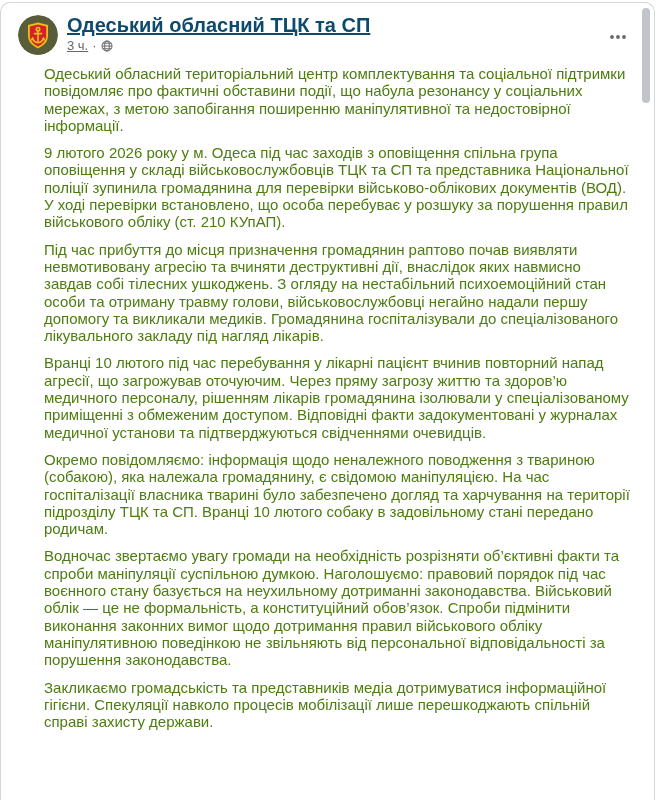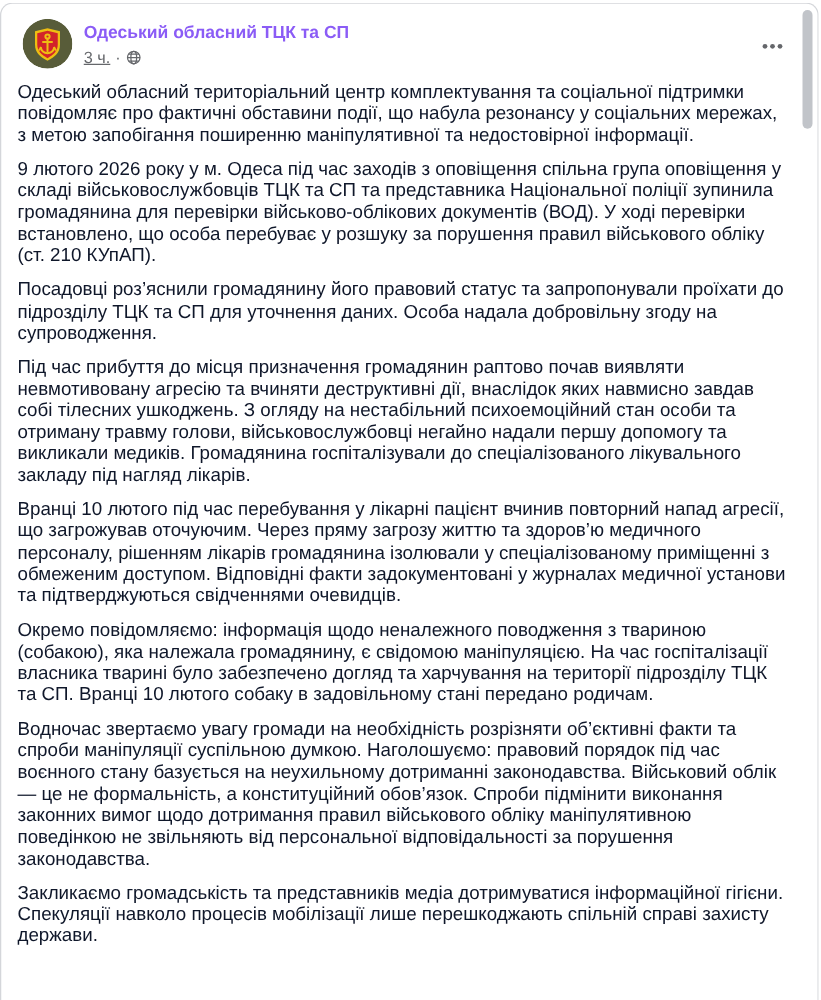--- a/index.html
+++ b/index.html
@@ -29,25 +29,26 @@
   }
   .avatar {
     width: 40px; height: 40px;
     border-radius: 50%;
     overflow: hidden;
     flex: 0 0 40px;
     cursor: pointer;
   }
   .header-meta { margin-left: 9px; padding-top: 1px; }
   .page-name {
-    font-size: 14px;
+    font-size: 20px;
     font-weight: bold;
-    color: #8b5cf6;
+    color: #0c4a6e;
     line-height: 19px;
     cursor: pointer;
+    text-decoration: underline;
   }
   .timestamp-row {
     display: flex;
     align-items: center;
     margin-top: 3px;
     font-size: 13px;
     color: #65676b;
     line-height: 16px;
   }
   .timestamp { cursor: pointer; text-decoration: underline; }
@@ -66,23 +67,24 @@
     cursor: pointer;
     border-radius: 50%;
   }
   
   .post-body {
     padding: 2px 24px 0 13px;
   }
   .post-paragraph {
     font-size: 15px;
     line-height: 17.3px;
-    color: #0f172a;
+    color: #4d7c0f;
     margin-bottom: 10px;
     letter-spacing: 0;
+    margin-left: 30px;
   }
   
   .scrollbar-track {
     position: absolute;
     top: 2px; right: 3px;
     width: 14px; height: 798px;
     background: transparent;
   }
   .scrollbar-thumb {
     position: absolute;
@@ -134,21 +136,20 @@
         <circle cx="4" cy="10" r="1.9" fill="#65676b"></circle>
         <circle cx="10" cy="10" r="1.9" fill="#65676b"></circle>
         <circle cx="16" cy="10" r="1.9" fill="#65676b"></circle>
       </svg>
     </button>
   </div>
 
   <div class="post-body">
     <p class="post-paragraph">Одеський обласний територіальний центр комплектування та соціальної підтримки повідомляє про фактичні обставини події, що набула резонансу у соціальних мережах, з метою запобігання поширенню маніпулятивної та недостовірної інформації.</p>
     <p class="post-paragraph">9 лютого 2026 року у м. Одеса під час заходів з оповіщення спільна група оповіщення у складі військовослужбовців ТЦК та СП та представника Національної поліції зупинила громадянина для перевірки військово-облікових документів (ВОД). У ході перевірки встановлено, що особа перебуває у розшуку за порушення правил військового обліку (ст. 210 КУпАП).</p>
-    <p class="post-paragraph">Посадовці роз’яснили громадянину його правовий статус та запропонували проїхати до підрозділу ТЦК та СП для уточнення даних. Особа надала добровільну згоду на супроводження.</p>
     <p class="post-paragraph">Під час прибуття до місця призначення громадянин раптово почав виявляти невмотивовану агресію та вчиняти деструктивні дії, внаслідок яких навмисно завдав собі тілесних ушкоджень. З огляду на нестабільний психоемоційний стан особи та отриману травму голови, військовослужбовці негайно надали першу допомогу та викликали медиків. Громадянина госпіталізували до спеціалізованого лікувального закладу під нагляд лікарів.</p>
     <p class="post-paragraph">Вранці 10 лютого під час перебування у лікарні пацієнт вчинив повторний напад агресії, що загрожував оточуючим. Через пряму загрозу життю та здоров’ю медичного персоналу, рішенням лікарів громадянина ізолювали у спеціалізованому приміщенні з обмеженим доступом. Відповідні факти задокументовані у журналах медичної установи та підтверджуються свідченнями очевидців.</p>
     <p class="post-paragraph">Окремо повідомляємо: інформація щодо неналежного поводження з твариною (собакою), яка належала громадянину, є свідомою маніпуляцією. На час госпіталізації власника тварині було забезпечено догляд та харчування на території підрозділу ТЦК та СП. Вранці 10 лютого собаку в задовільному стані передано родичам.</p>
     <p class="post-paragraph">Водночас звертаємо увагу громади на необхідність розрізняти об’єктивні факти та спроби маніпуляції суспільною думкою. Наголошуємо: правовий порядок під час воєнного стану базується на неухильному дотриманні законодавства. Військовий облік — це не формальність, а конституційний обов’язок. Спроби підмінити виконання законних вимог щодо дотримання правил військового обліку маніпулятивною поведінкою не звільняють від персональної відповідальності за порушення законодавства.</p>
     <p class="post-paragraph">Закликаємо громадськість та представників медіа дотримуватися інформаційної гігієни. Спекуляції навколо процесів мобілізації лише перешкоджають спільній справі захисту держави.</p>
   </div>
 
 </div>
 
 <div class="scrollbar-track">

